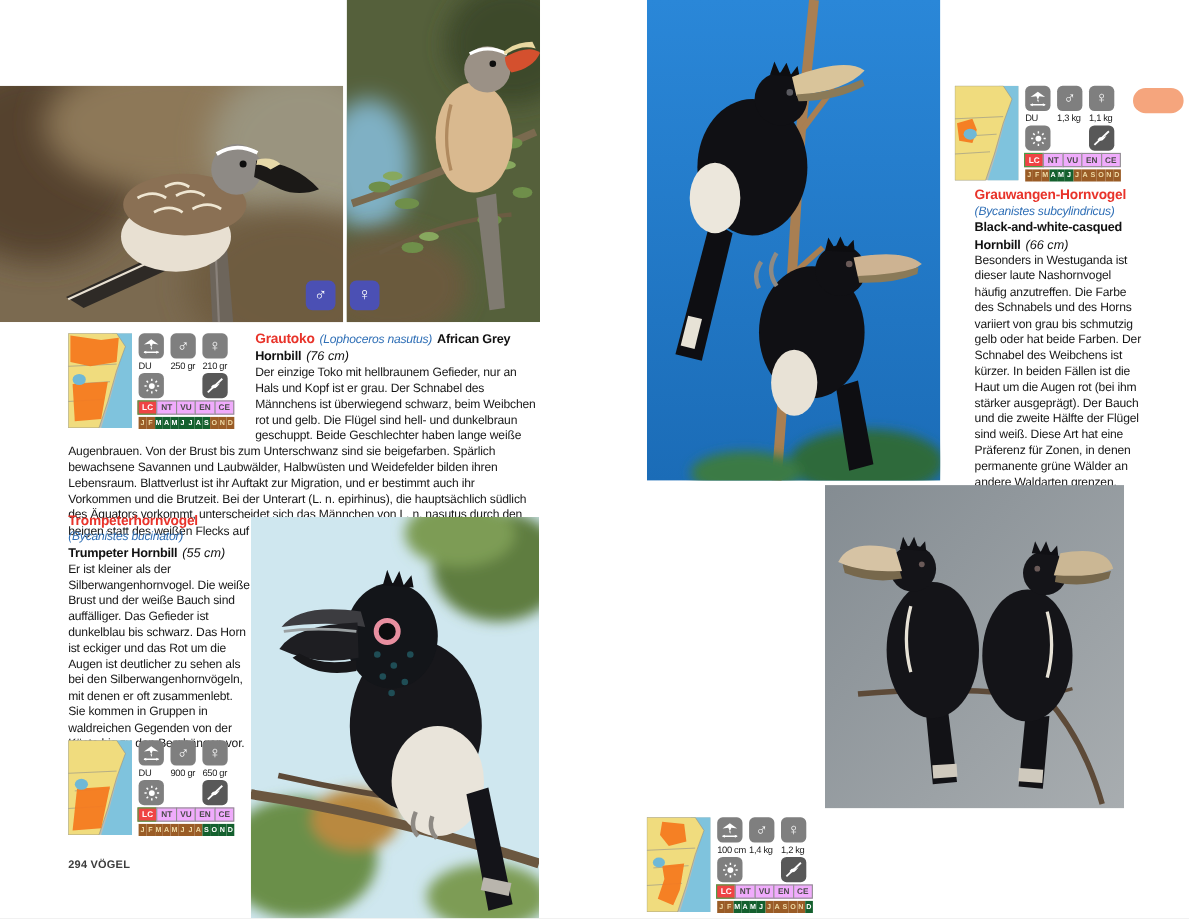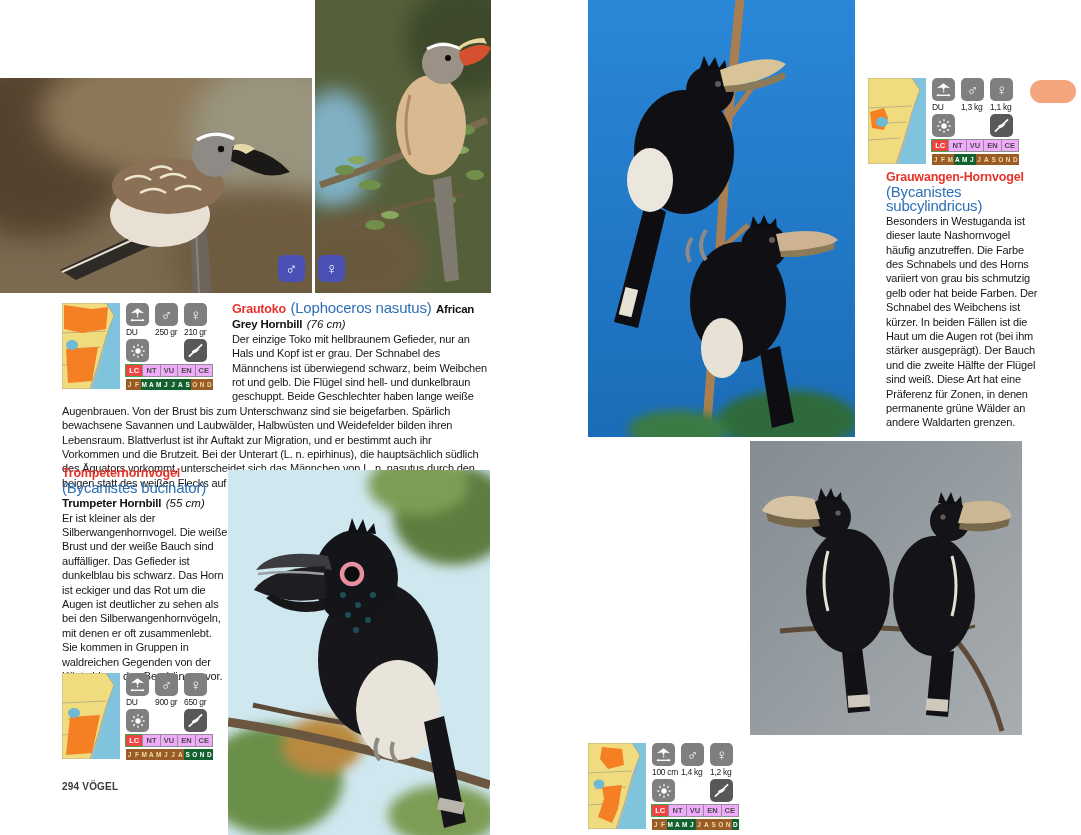--- a/index.html
+++ b/index.html
@@ -5,21 +5,21 @@
   html,body{margin:0;padding:0;background:#e8e8e8;}
   *{box-sizing:border-box;}
   #page{position:relative;width:1081px;height:835px;background:#ffffff;overflow:hidden;
         font-family:"Liberation Sans",sans-serif;color:#1a1a1a;}
   .abs{position:absolute;}
   .photo{overflow:hidden;}
   .photo svg{display:block;width:100%;height:100%;}
 
   
   .h-red{color:#e8332a;font-weight:bold;font-size:12.5px;letter-spacing:-0.2px;}
-  .h-sci{color:#2f6fb6;font-size:15px;letter-spacing:-0.2px;}
+  .h-sci{color:#2f6fb6;font-style:italic;font-size:11px;letter-spacing:-0.2px;}
   .h-en{font-weight:bold;font-size:11.5px;letter-spacing:-0.2px;color:#111;}
   .h-size{font-style:italic;font-size:11.5px;color:#111;}
   p{margin:0;}
   .headp{line-height:14.4px;margin:0;}
   .body{font-size:11px;line-height:14.4px;letter-spacing:-0.15px;color:#161616;text-align:left;}
   .stack .h-red,.stack .h-sci{display:block;line-height:14.6px;}
   .footer{font-size:10px;font-weight:bold;color:#3c3c3c;letter-spacing:0.2px;}
 
   
   .sexbadge{width:27px;height:27px;border-radius:6px;background:#4b50b4;color:#fff;
@@ -456,20 +456,22 @@
           <span class="mo">D</span>
         </div>
       </div>
   </div>
 
   <div class="abs tab" style="left:1030px;top:80px;width:46px;height:23px;"></div>
 
   <div class="abs stack" id="sec3" style="left:868px;top:170px;width:156px;margin-left:18px;">
     <span class="h-red">Grauwangen-Hornvogel</span>
     <span class="h-sci">(Bycanistes subcylindricus)</span>
+    <p class="headp"><span class="h-en">Black-and-white-casqued Hornbill</span>
+      <span class="h-size">(66 cm)</span></p>
     <p class="body">Besonders in Westuganda ist dieser laute Nashornvogel häufig anzutreffen. Die Farbe des Schnabels und des Horns variiert von grau bis schmutzig gelb oder hat beide Farben. Der Schnabel des Weibchens ist kürzer. In beiden Fällen ist die Haut um die Augen rot (bei ihm stärker ausgeprägt). Der Bauch und die zweite Hälfte der Flügel sind weiß. Diese Art hat eine Präferenz für Zonen, in denen permanente grüne Wälder an andere Waldarten grenzen.</p>
   </div>
 
   <div class="abs" id="sec4" style="left:588px;top:437px;width:434px;">
     <div class="floatphoto photo">
       <svg viewBox="0 0 272 294" preserveAspectRatio="none">
         <defs>
             <linearGradient id="gry" x1="0" y1="0" x2="1" y2="1">
           <stop offset="0" stop-color="#848c92"></stop>
               <stop offset="1" stop-color="#a8adb0"></stop>

